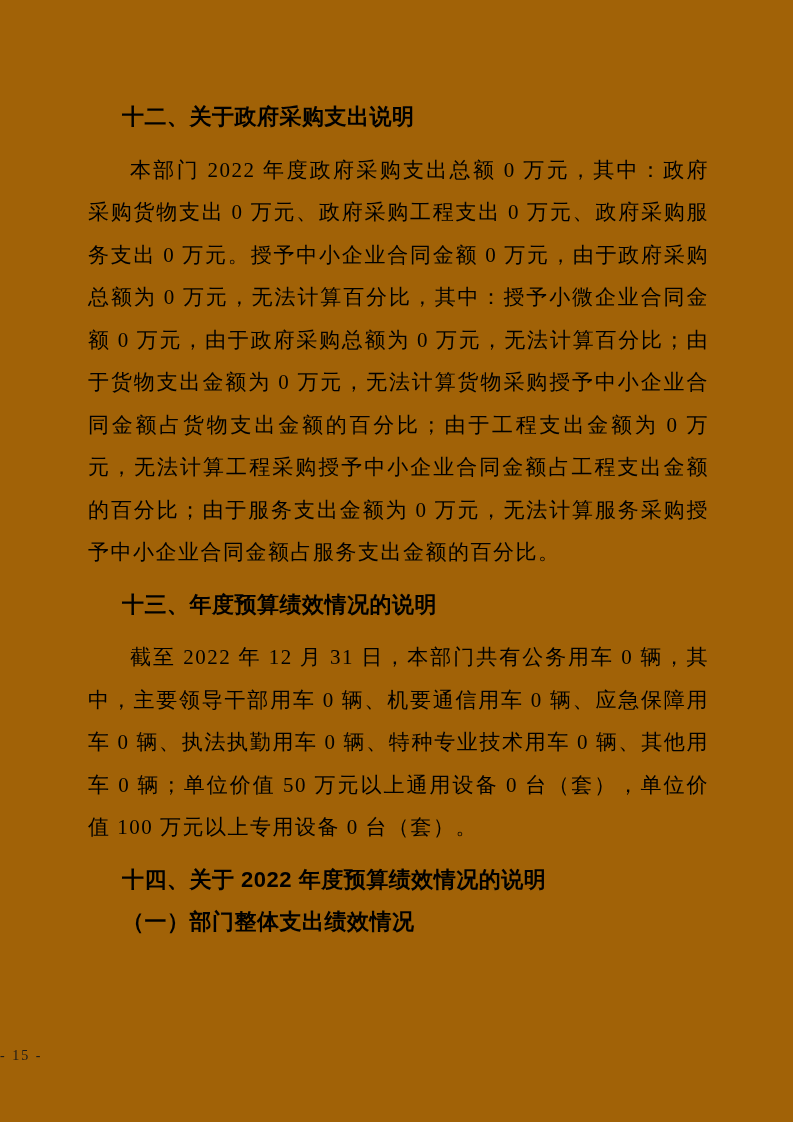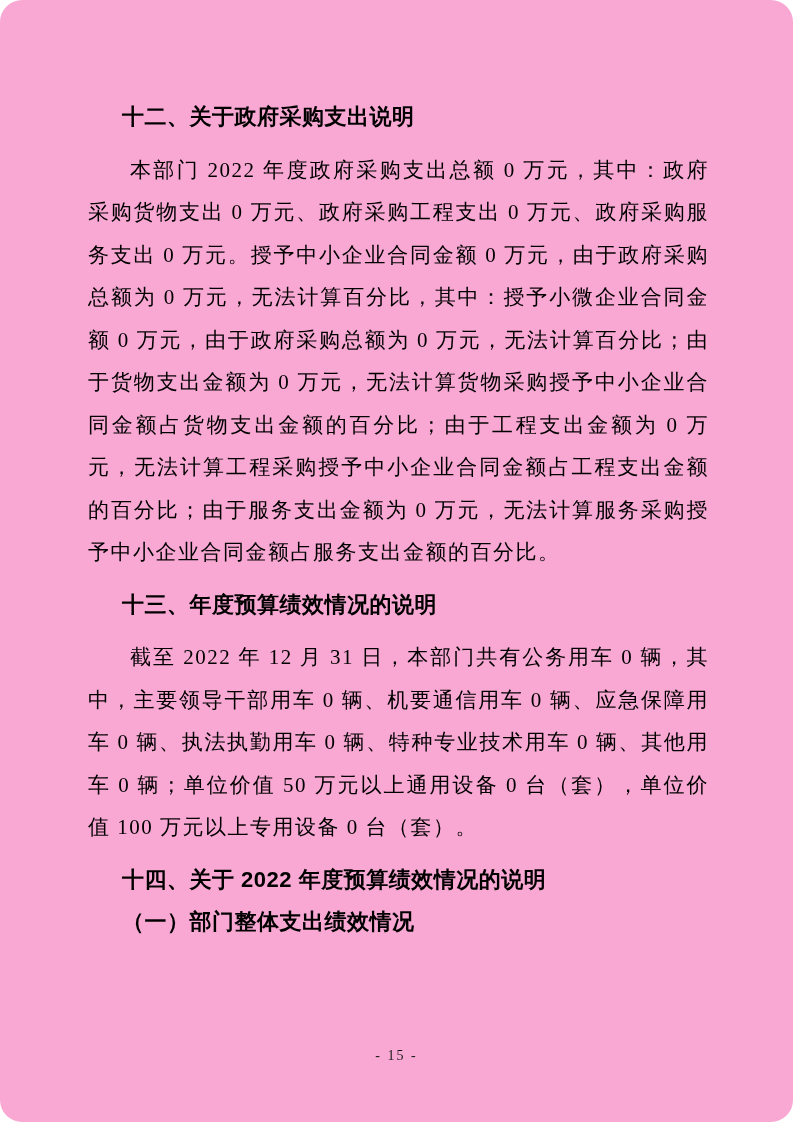--- a/index.html
+++ b/index.html
@@ -4,24 +4,23 @@
 <style>
   html, body {
     margin: 0;
     padding: 0;
     background: #ffffff;
   }
   .page {
     position: relative;
     width: 793px;
     height: 1122px;
-    background: #f9a8d4;
+    background: #a16207;
     overflow: hidden;
     color: #000000;
-    border-radius: 22px;
   }
   .content {
     position: absolute;
     left: 78px;
     top: 96px;
     width: 641px;
     text-align: justify;
   }
   .heading {
     margin: 0;
@@ -39,21 +38,20 @@
     line-height: 42.5px;
     text-indent: 2em;
     letter-spacing: 1.5px;
     text-align: justify;
   }
   .page-number {
     position: absolute;
     left: 0;
     right: 0;
     bottom: 58px;
-    text-align: center;
     font-family: "Liberation Serif", "DejaVu Serif", serif;
     font-size: 14px;
     letter-spacing: 2px;
     color: #1a1a1a;
   }
 </style>
 </head>
 <body>
 
 <div class="page">

